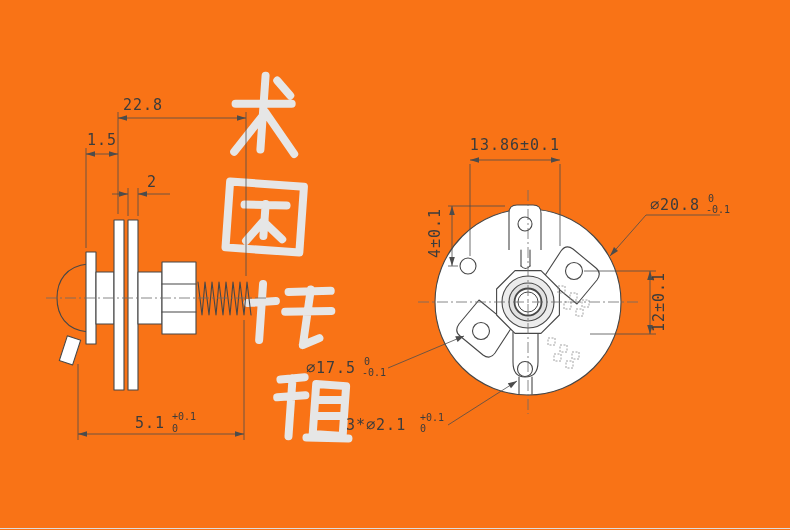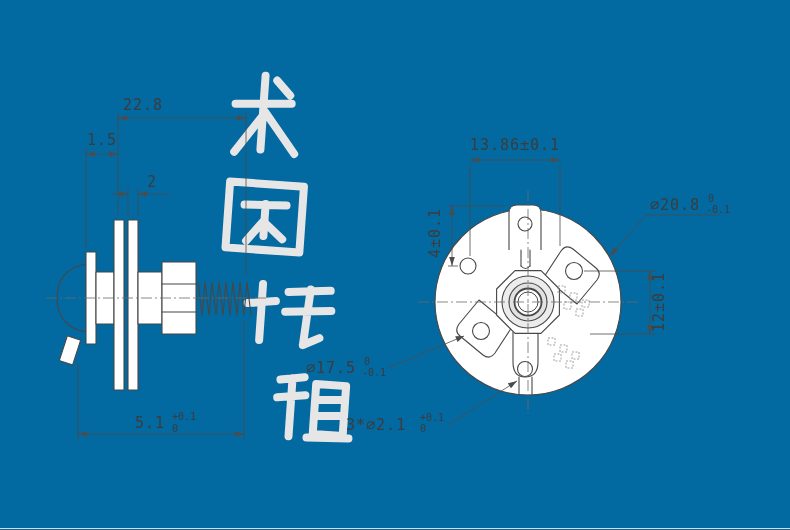--- a/index.html
+++ b/index.html
@@ -1,17 +1,17 @@
 <!DOCTYPE html>
 <html><head>
 <meta charset="utf-8">
 <style>
   html,body{margin:0;padding:0;background:#ffffff;}
   body{width:790px;height:530px;overflow:hidden;font-family:"DejaVu Sans",sans-serif;}
-  .page{position:relative;width:790px;height:530px;background:#0369a1;}
+  .page{position:relative;width:790px;height:530px;background:#f97316;}
   svg{display:block;}
   
   .ln{fill:none;stroke:#474747;stroke-width:1.1;stroke-linejoin:round;stroke-linecap:round;}
   .lnf{fill:#ffffff;stroke:#474747;stroke-width:1.1;stroke-linejoin:round;}
   
   .cl{fill:none;stroke:#6b6b6b;stroke-width:0.8;stroke-dasharray:11 3 2 3;}
   
   .dim{fill:none;stroke:#4c4c4c;stroke-width:0.8;}
   .arr{fill:#4c4c4c;stroke:none;}
   

